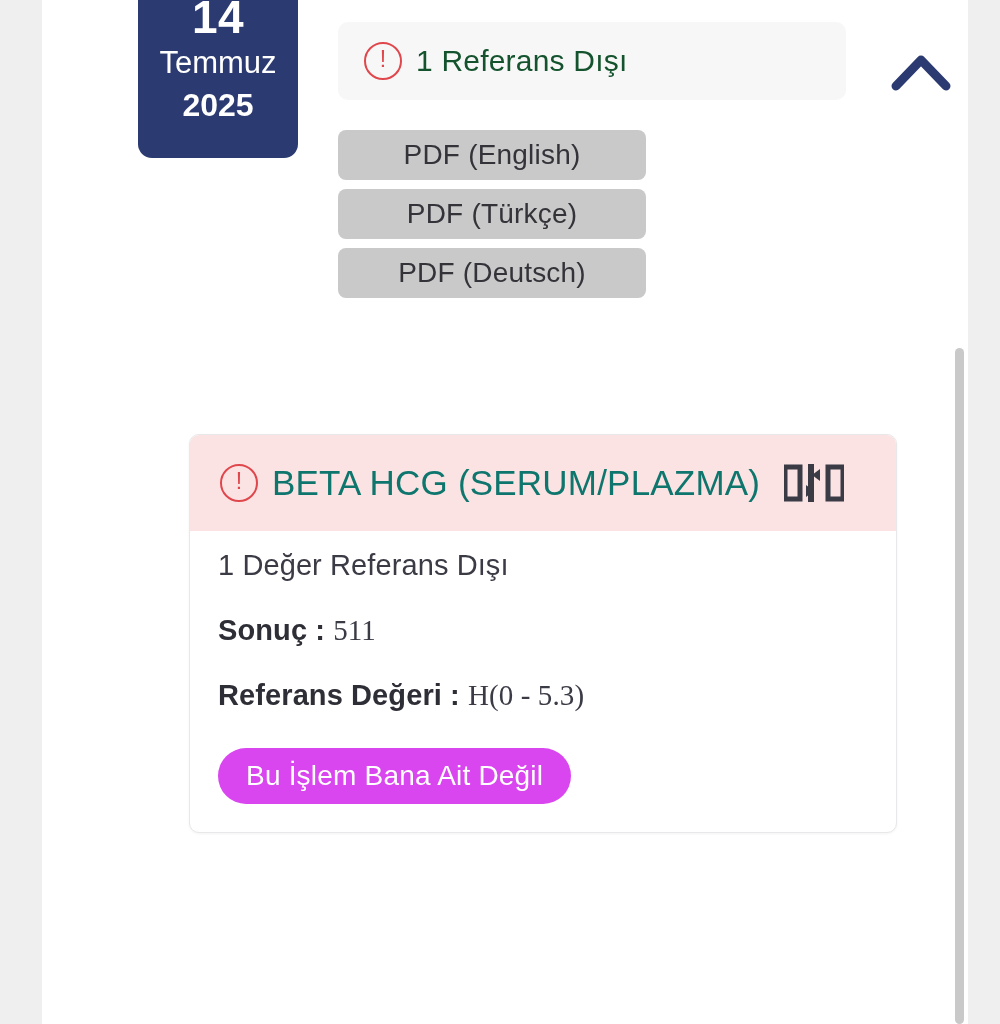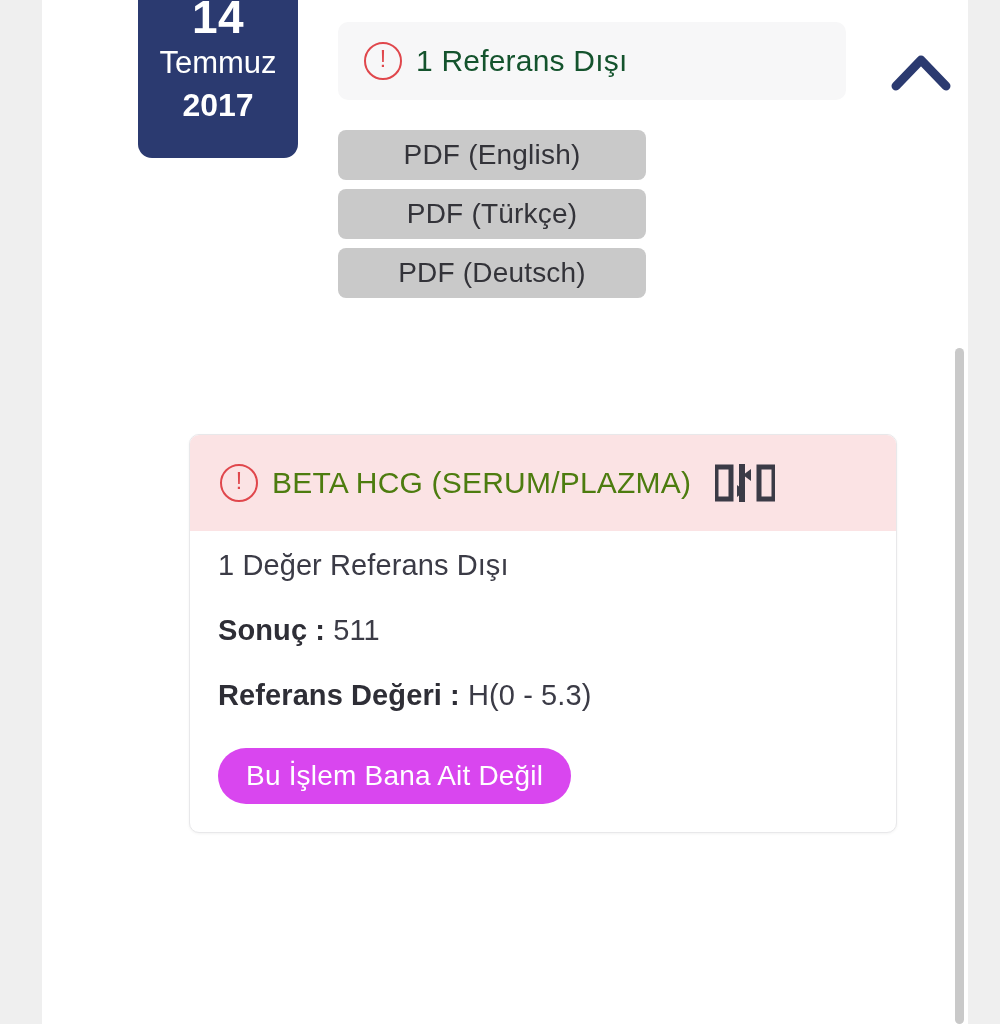--- a/index.html
+++ b/index.html
@@ -179,22 +179,22 @@
     box-sizing: border-box;
   }
   .result-head .warn-circle {
     width: 34px;
     height: 34px;
     font-size: 23px;
     line-height: 30px;
   }
   .result-title {
     margin-left: 14px;
-    font-size: 30px;
-    color: #4d7c0f;
+    font-size: 35px;
+    color: #0f766e;
     letter-spacing: 0.2px;
     white-space: nowrap;
   }
   .compare-icon {
     margin-left: 24px;
     display: flex;
     align-items: center;
     color: #3b3b46;
   }
 
@@ -206,20 +206,21 @@
     color: #3b3b46;
     margin-bottom: 32px;
     letter-spacing: 0.1px;
   }
   .body-line b {
     font-weight: bold;
     color: #2e2e36;
   }
   .value {
     font-weight: 400;
+    font-family: Liberation Serif, serif;
   }
   .not-mine-btn {
     margin-top: 4px;
     background: #d946ef;
     color: #ffffff;
     border: none;
     border-radius: 28px;
     height: 56px;
     padding: 0 28px;
     font-family: "Liberation Sans", sans-serif;
@@ -234,21 +235,21 @@
 <div class="screen">
 
   <div class="gutter-left"></div>
   <div class="gutter-right"></div>
 
   <div class="page">
 
     <div class="date-badge">
       <div class="date-day">14</div>
       <div class="date-month">Temmuz</div>
-      <div class="date-year">2017</div>
+      <div class="date-year">2025</div>
     </div>
 
     <div class="ref-banner">
       <div class="warn-circle">!</div>
       <div class="ref-banner-text">1 Referans Dışı</div>
     </div>
 
     <div class="chevron-btn">
       <svg width="66" height="56" viewBox="0 0 66 56" aria-hidden="true">
         <polyline points="8,40 33,14 58,40" fill="none" stroke="#2b3a70" stroke-width="9" stroke-linecap="round" stroke-linejoin="round"></polyline>

